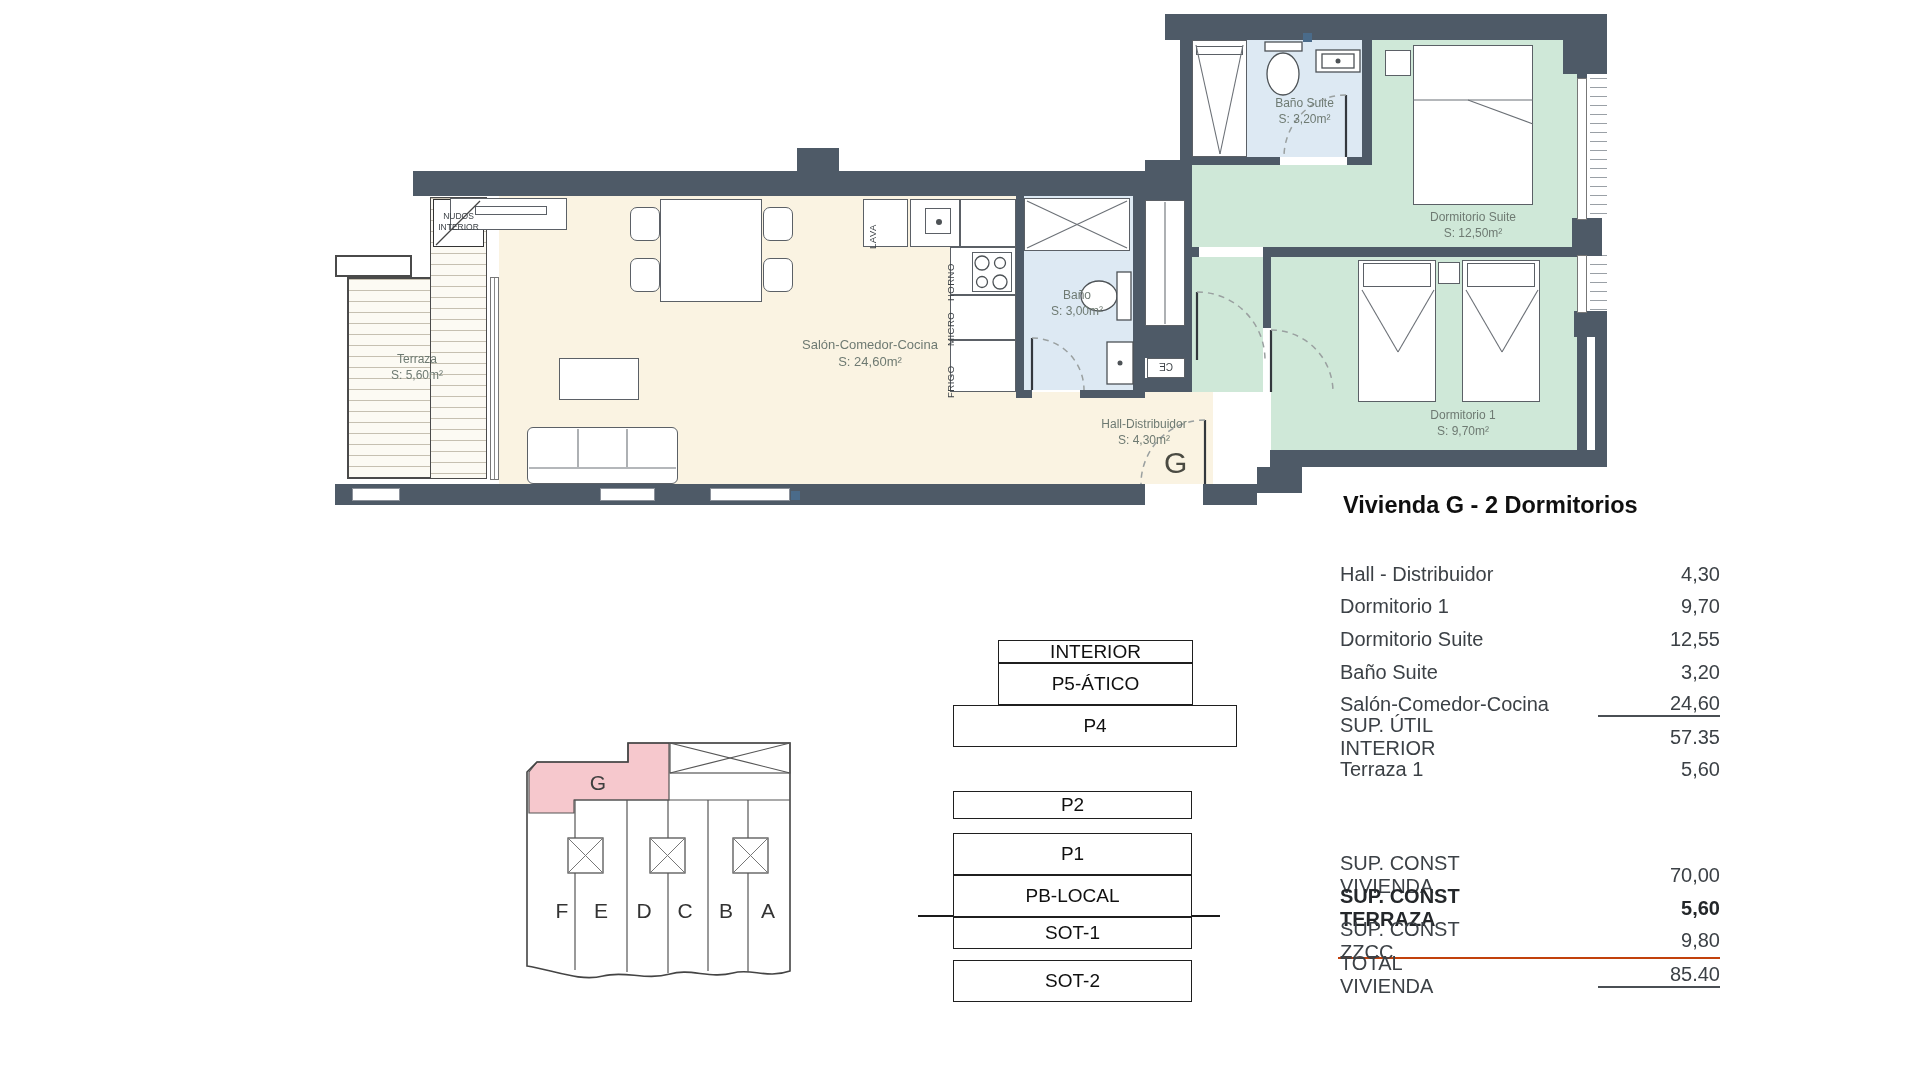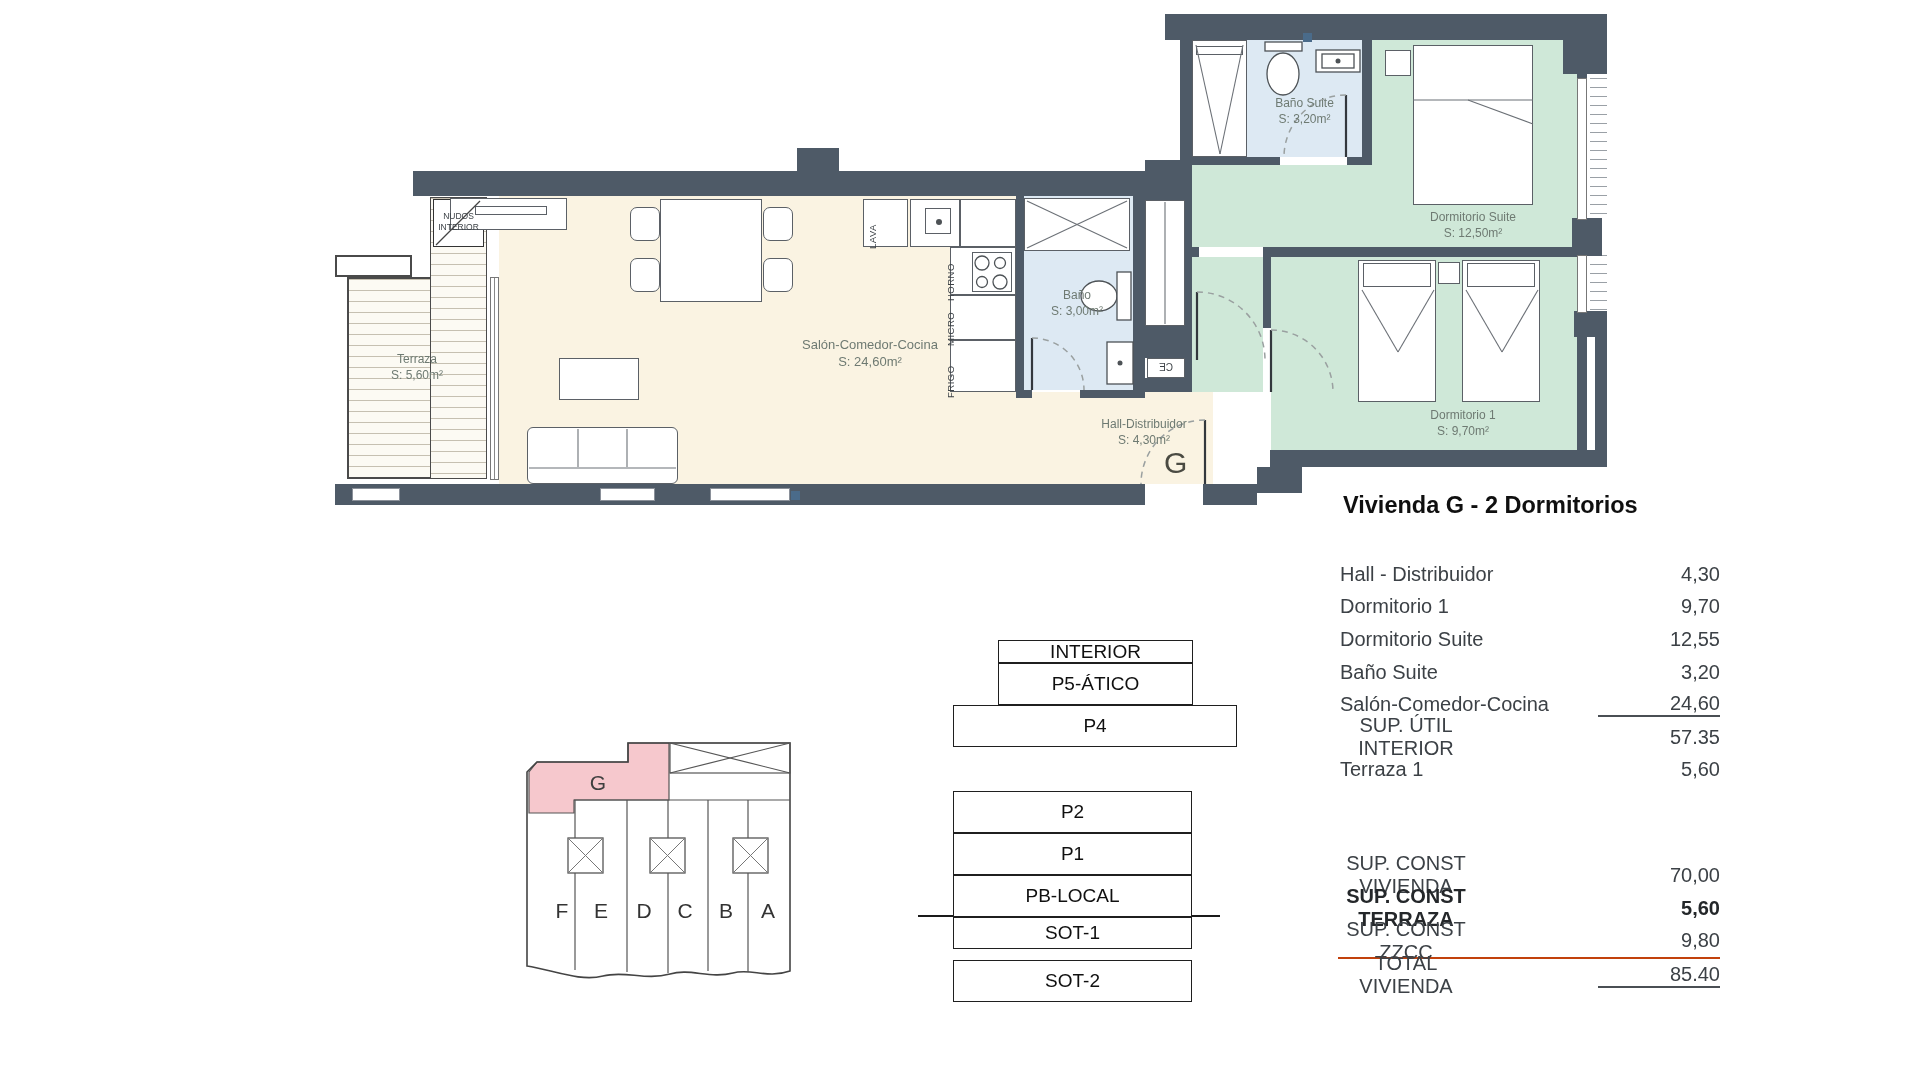--- a/index.html
+++ b/index.html
@@ -26,21 +26,21 @@
   .nudos{position:absolute;font-size:8.5px;line-height:1.25;color:#3d4247;text-align:center;z-index:6;}
   .ce{position:absolute;font-size:10px;color:#3d4247;text-align:center;transform:rotate(180deg);z-index:6;}
   #title{position:absolute;left:1343px;top:492px;font-size:23.5px;font-weight:700;color:#0f0f0f;z-index:6;}
   
   #areatable{position:absolute;left:1338px;top:558px;width:382px;z-index:6;color:#3c4146;}
   .thead{position:relative;height:32px;border-bottom:2px solid #4a4f54;font-size:20px;}
   .thead .hl2{position:absolute;left:2px;bottom:3px;}
   .thead .unit{position:absolute;right:78px;bottom:5px;}
   .trow{display:flex;align-items:center;height:32.6px;font-size:20px;}
   .tl{flex:1;padding-left:2px;}
-  .tl.r{text-align:center;padding-right:126px;}
+  .tl.r{text-align:left;padding-right:126px;}
   .tv{width:122px;text-align:right;}
   .tv.ul{border-bottom:2px solid #4a4f54;}
   .sp{height:73px;}
   .tot-line{border-top:2px solid #c2410c;}
   .bold{font-weight:700;color:#24272a;}
   
   .sb{position:absolute;background:#fff;border:1.5px solid #1f1f1f;box-sizing:border-box;z-index:2;
       display:flex;align-items:center;justify-content:center;font-size:19px;color:#101010;}
   .sb.hl{background:#f8d0d3;}
   #groundline{position:absolute;left:918px;top:915px;width:302px;border-top:2px solid #1a1a1a;z-index:1;}
@@ -262,21 +262,21 @@
     <div class="trow tot-line">
         <span class="tl r">TOTAL VIVIENDA</span>
         <span class="tv ul">85.40</span>
       </div>
   </div>
 
   <div id="groundline"></div>
   <div class="sb" style="left:998px;top:640px;width:195px;height:23px;">INTERIOR</div>
   <div class="sb" style="left:998px;top:663px;width:195px;height:42px;">P5-ÁTICO</div>
   <div class="sb" style="left:953px;top:705px;width:284px;height:42px;">P4</div>
-  <div class="sb" style="left:953px;top:791px;width:239px;height:42px;">P2</div>
+  <div class="sb" style="left:953px;top:791px;width:239px;height:28px;">P2</div>
   <div class="sb" style="left:953px;top:833px;width:239px;height:42px;">P1</div>
   <div class="sb" style="left:953px;top:875px;width:239px;height:42px;">PB-LOCAL</div>
   <div class="sb" style="left:953px;top:917px;width:239px;height:32px;">SOT-1</div>
   <div class="sb" style="left:953px;top:960px;width:239px;height:42px;">SOT-2</div>
 
   <svg class="abs" style="left:505px;top:730px;z-index:2;" width="310" height="270" viewBox="0 0 310 270">
     <polygon points="24,42 32,32 123,32 123,13 164,13 164,70 69,70 69,83 24,83" fill="#f6c8cd" stroke="#555" stroke-width="1.2"></polygon>
     <path d="M22,42 L32,32 L123,32 L123,13 L285,13 L285,241
              C262,249 246,238 228,243 C205,249 185,238 165,244 C140,251 120,240 98,246 C75,252 48,240 22,236 Z" fill="none" stroke="#444" stroke-width="1.6"></path>
     <g stroke="#555" stroke-width="1.2" fill="none">

